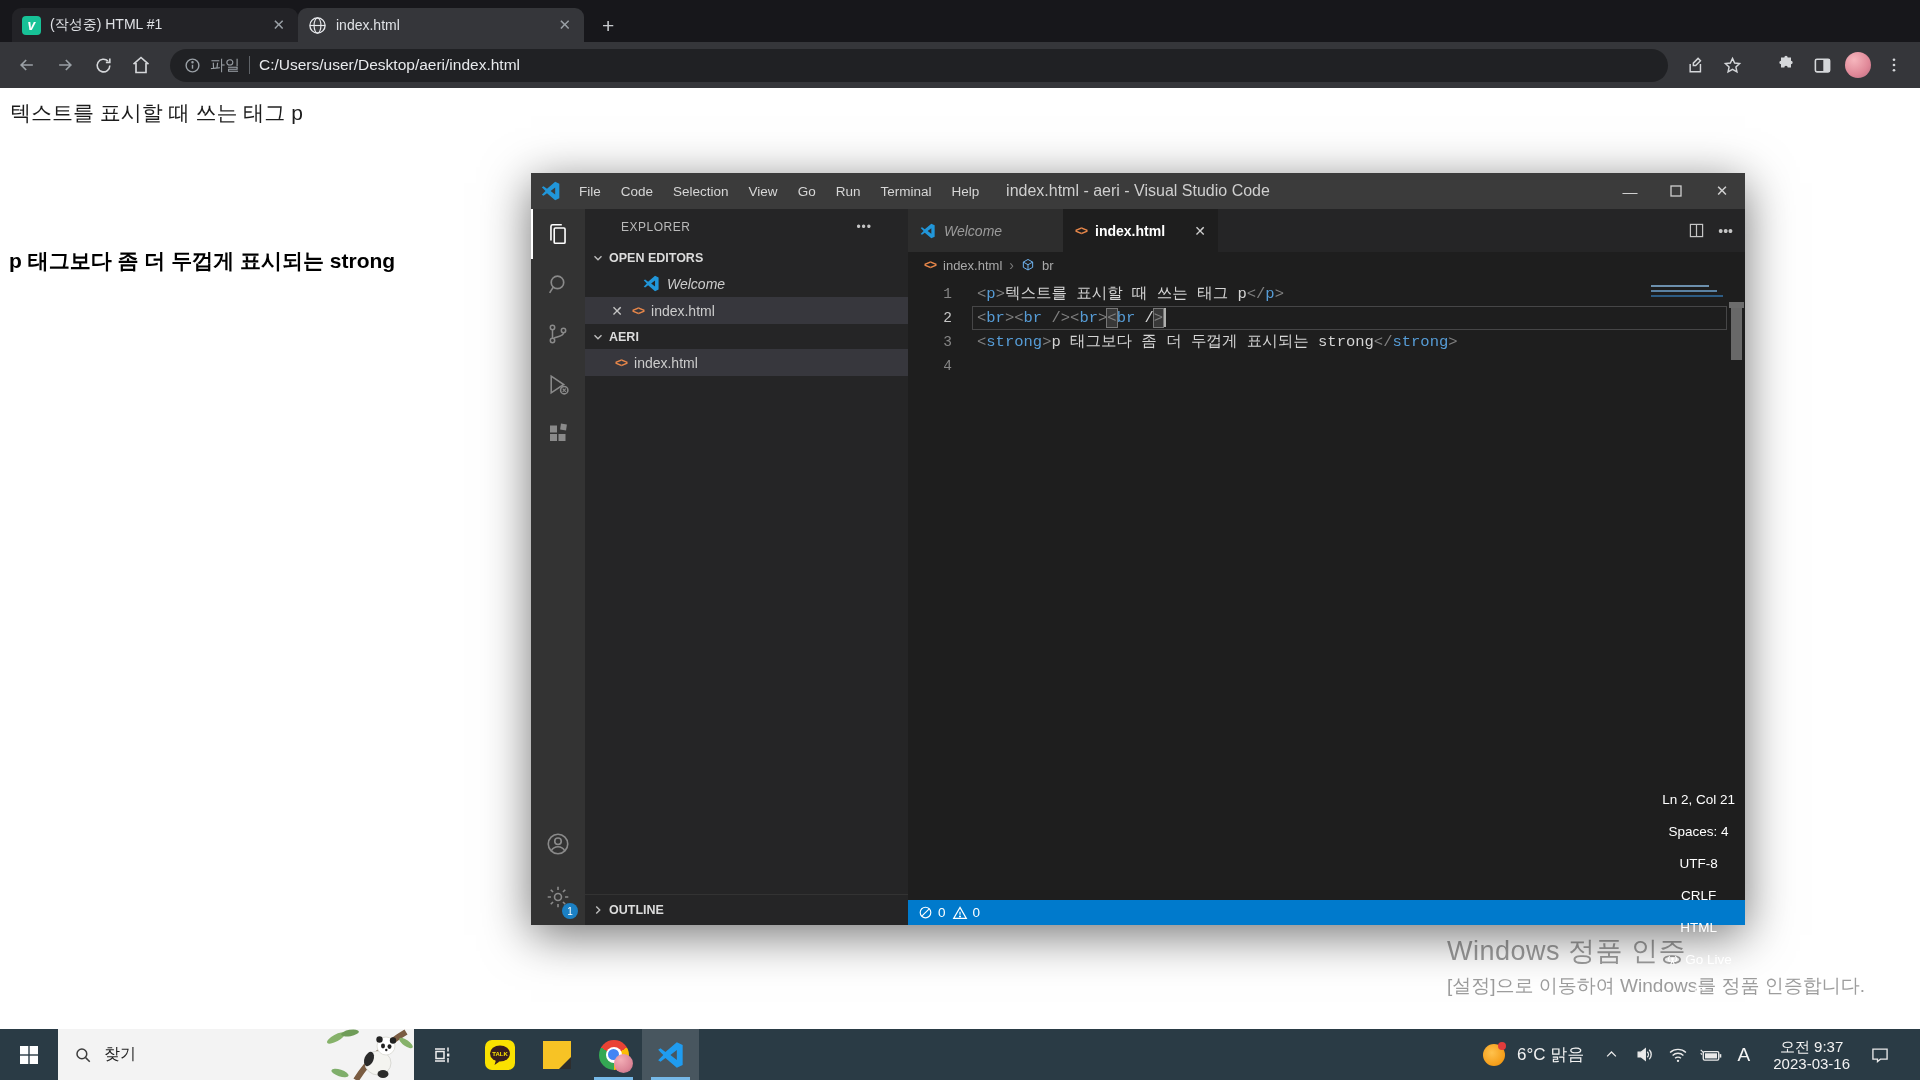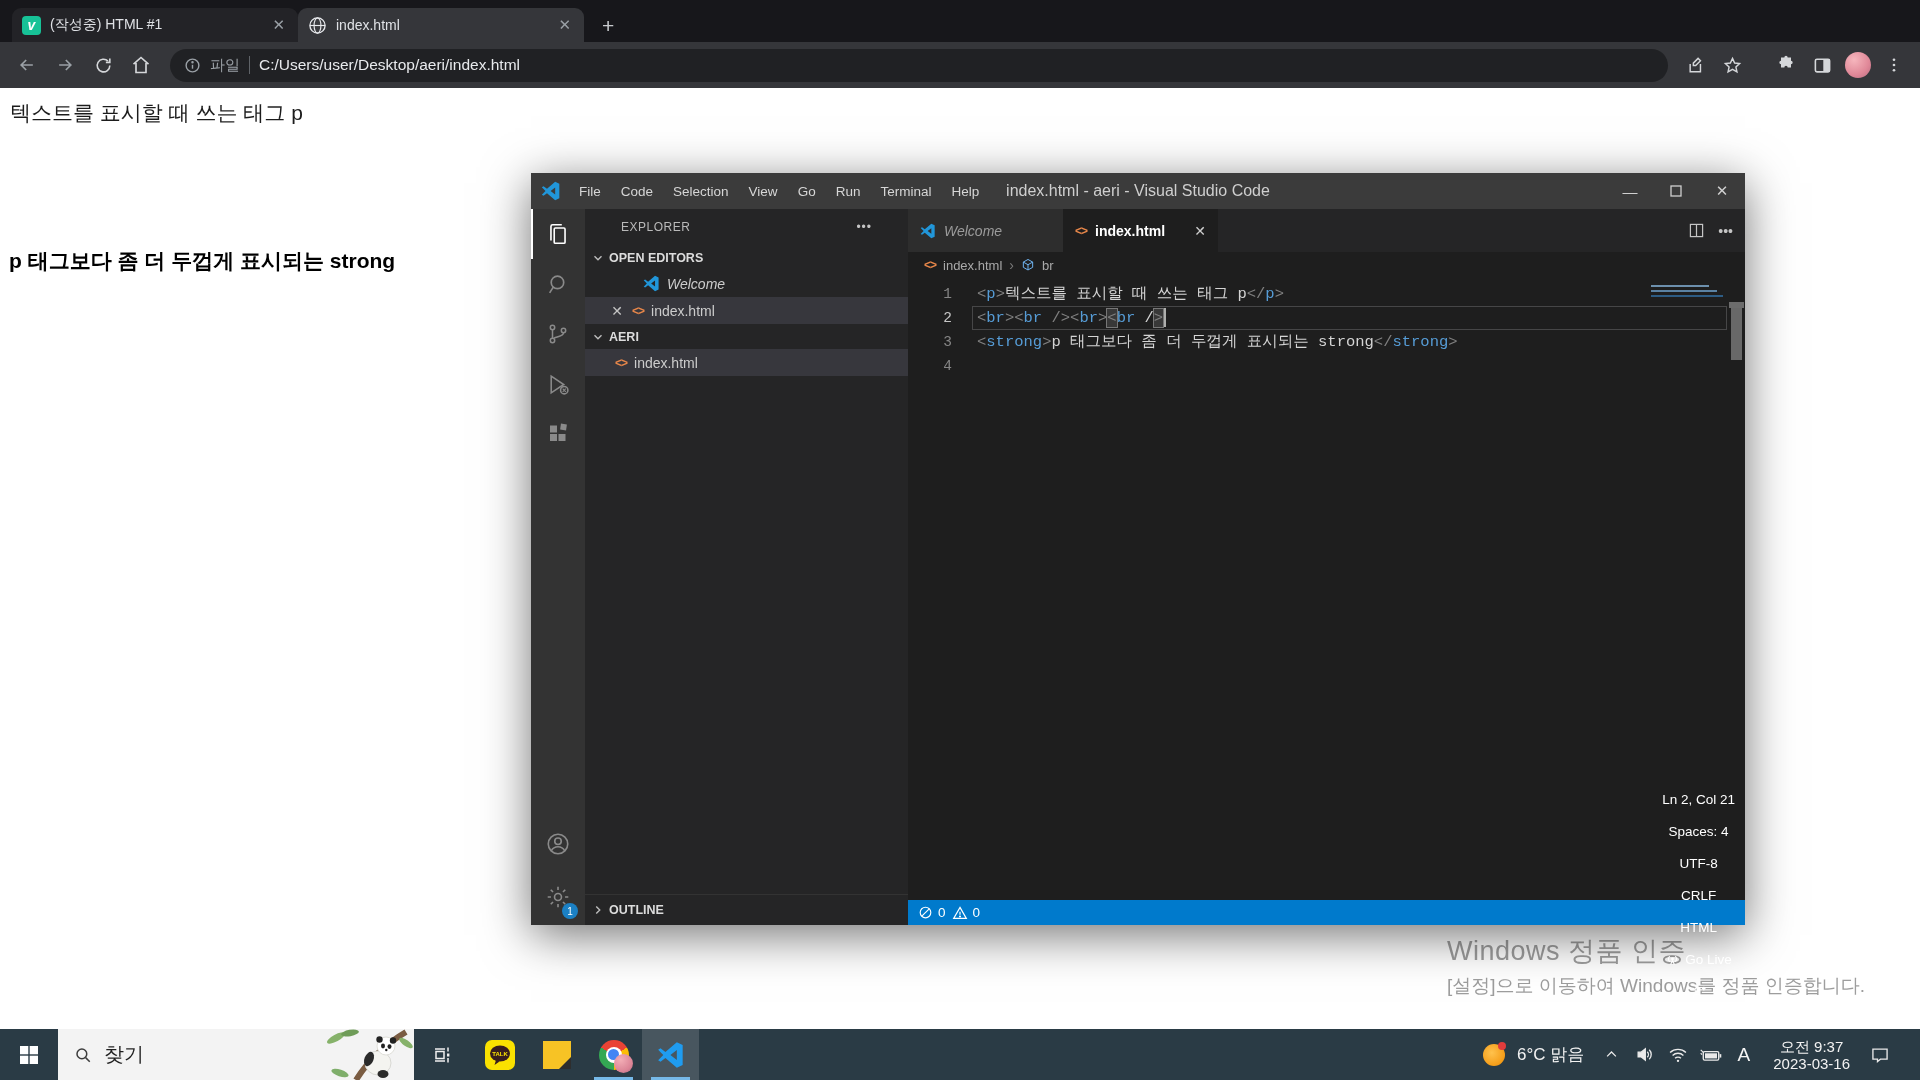--- a/index.html
+++ b/index.html
@@ -103,21 +103,21 @@
              color:#ffffff;font-size:13.5px;padding:0 10px;box-sizing:border-box;gap:6px;}
   .st-group{display:flex;align-items:center;gap:5px;}
   .st-right{margin-left:auto;display:flex;align-items:center;gap:17px;flex-direction:column;}
   .st-item{display:flex;align-items:center;gap:5px;}
 
   
   .taskbar{position:absolute;left:0;top:1029px;width:1920px;height:51px;background:#2a3b45;
            display:flex;align-items:stretch;color:#eee;}
   .tb-btn{width:57px;display:flex;align-items:center;justify-content:center;position:relative;}
   .searchbox{width:356px;background:#f3f3f3;display:flex;align-items:center;gap:12px;
-             padding-left:16px;box-sizing:border-box;position:relative;color:#1f1f1f;font-size:20px;}
+             padding-left:16px;box-sizing:border-box;position:relative;color:#1f1f1f;font-size:16px;}
   .underl{position:absolute;left:9px;right:9px;bottom:0;height:3px;background:#76b9e8;}
   .tb-btn.activeapp{background:rgba(255,255,255,.14);}
   .kakao{width:30px;height:30px;border-radius:7px;background:#fae100;display:flex;align-items:center;justify-content:center;}
   .notes{width:28px;height:28px;background:linear-gradient(135deg,#f7c325 70%,#f7c325 70%);position:relative;}
   .notes::after{content:'';position:absolute;right:0;bottom:0;width:0;height:0;
                 border-left:12px solid transparent;border-bottom:12px solid #2e2e2e;}
   .chrome-ic{width:30px;height:30px;border-radius:50%;position:relative;
              background:conic-gradient(from -60deg,#ea4335 0 120deg,#fbbc05 0 240deg,#34a853 0 360deg);}
   .chrome-ic::before{content:'';position:absolute;left:7px;top:7px;width:16px;height:16px;border-radius:50%;background:#fff;}
   .chrome-ic::after{content:'';position:absolute;left:9.5px;top:9.5px;width:11px;height:11px;border-radius:50%;background:#4285f4;}

